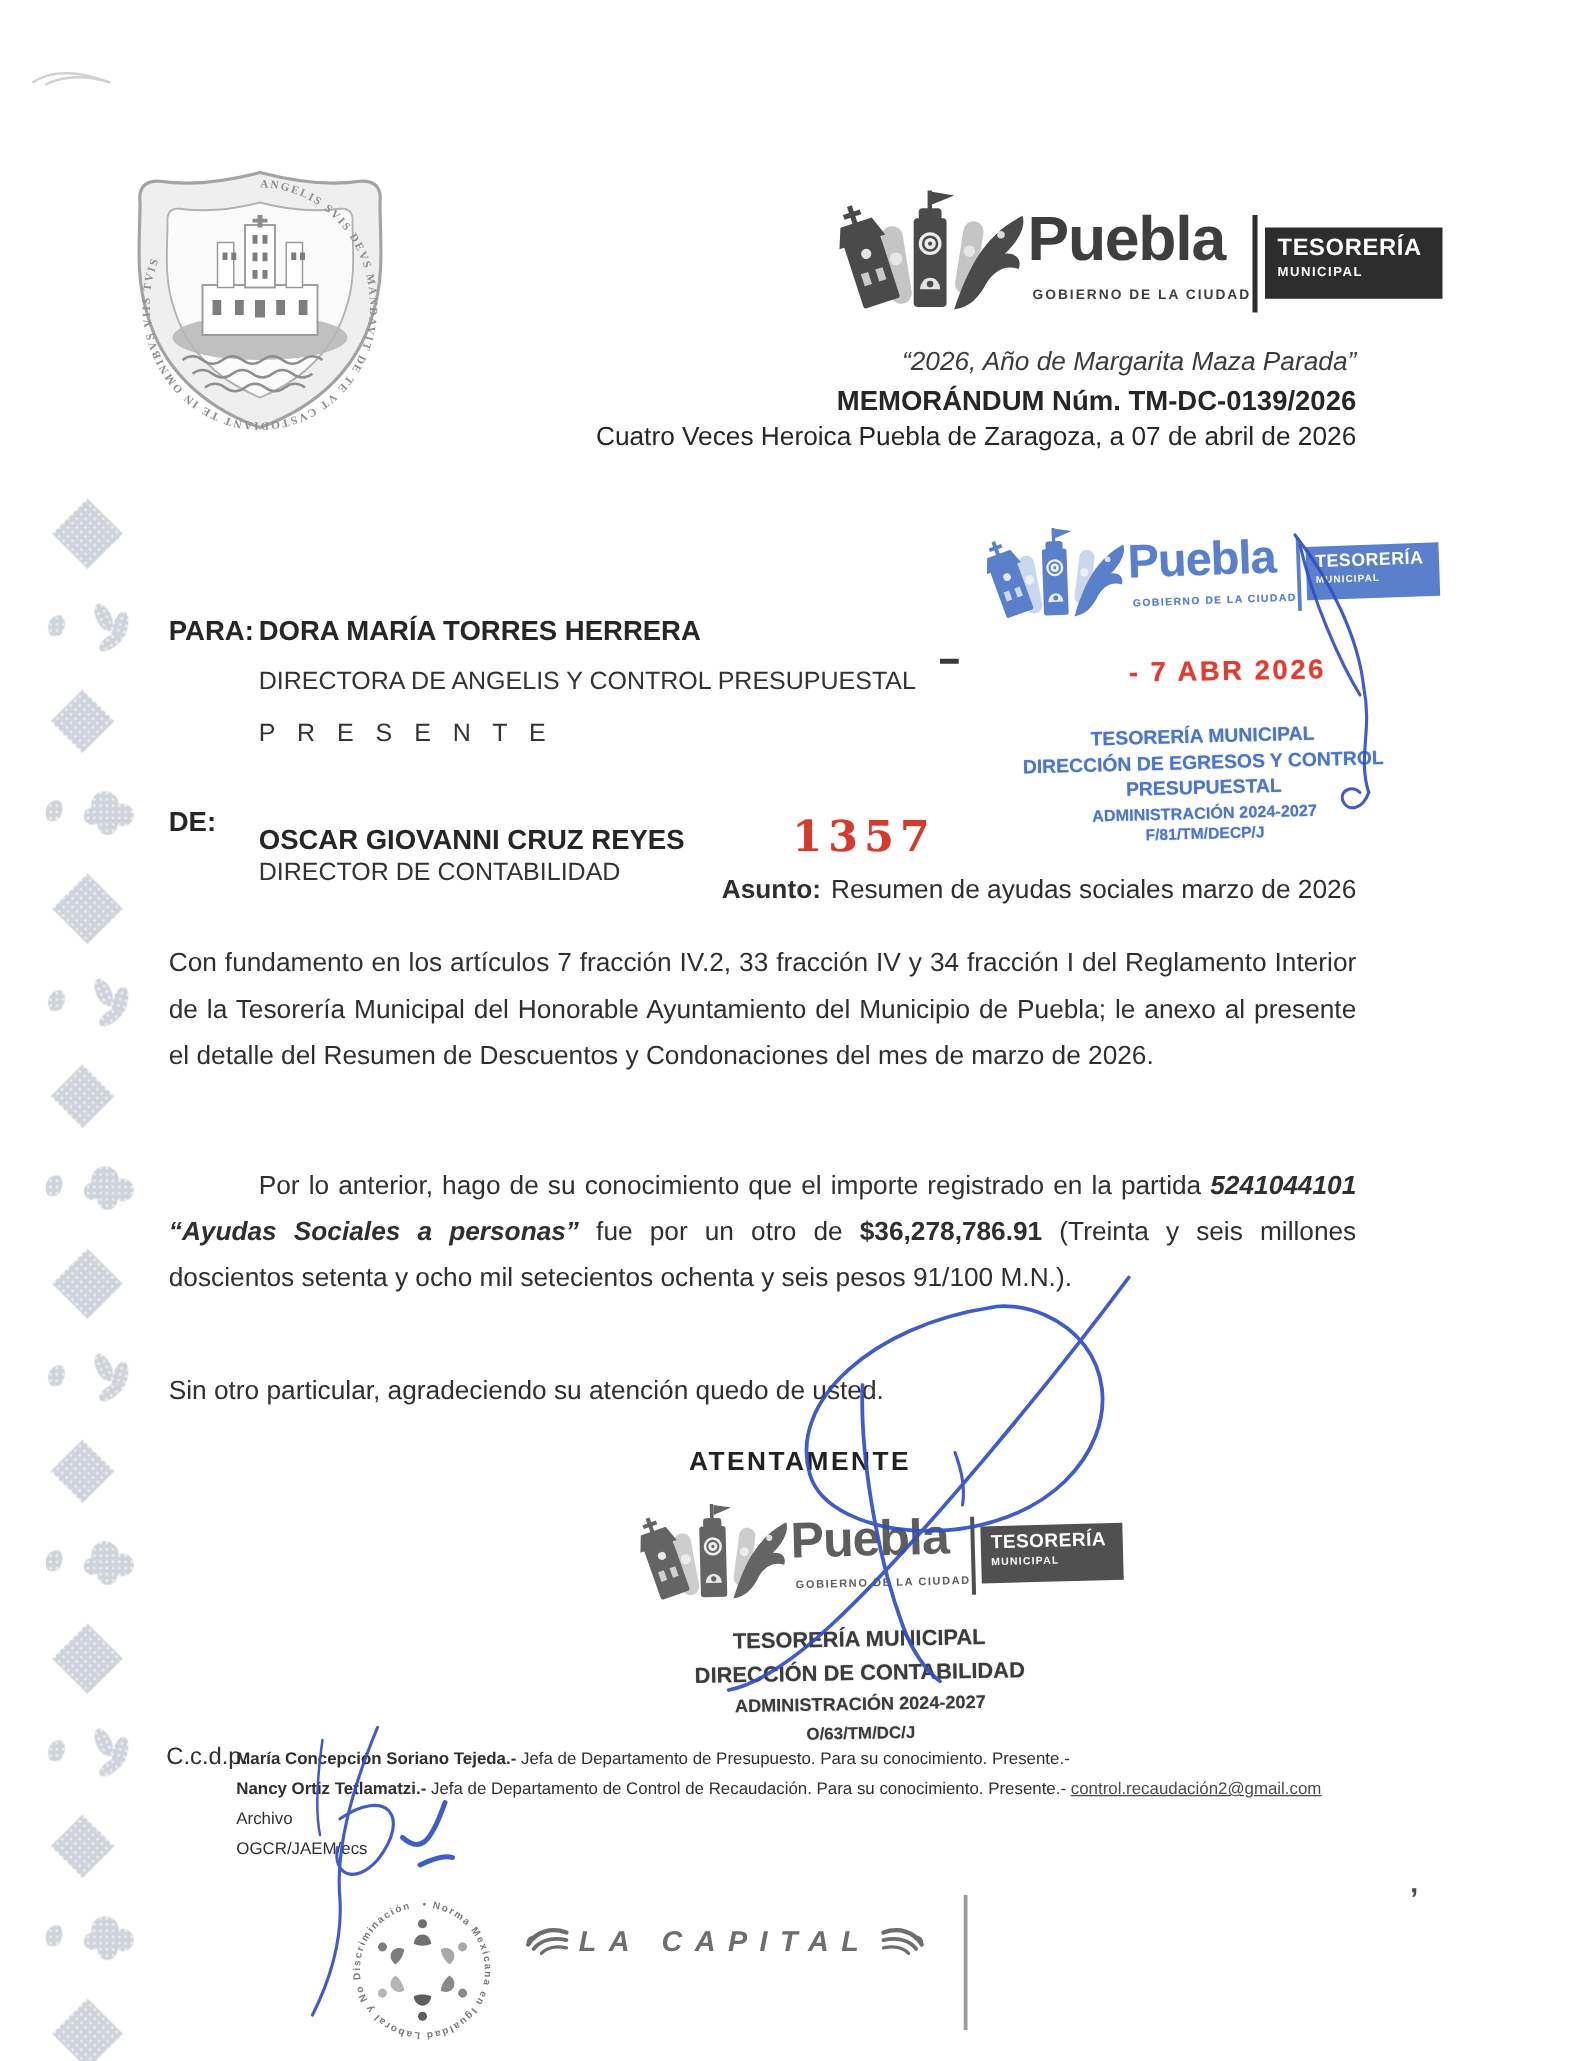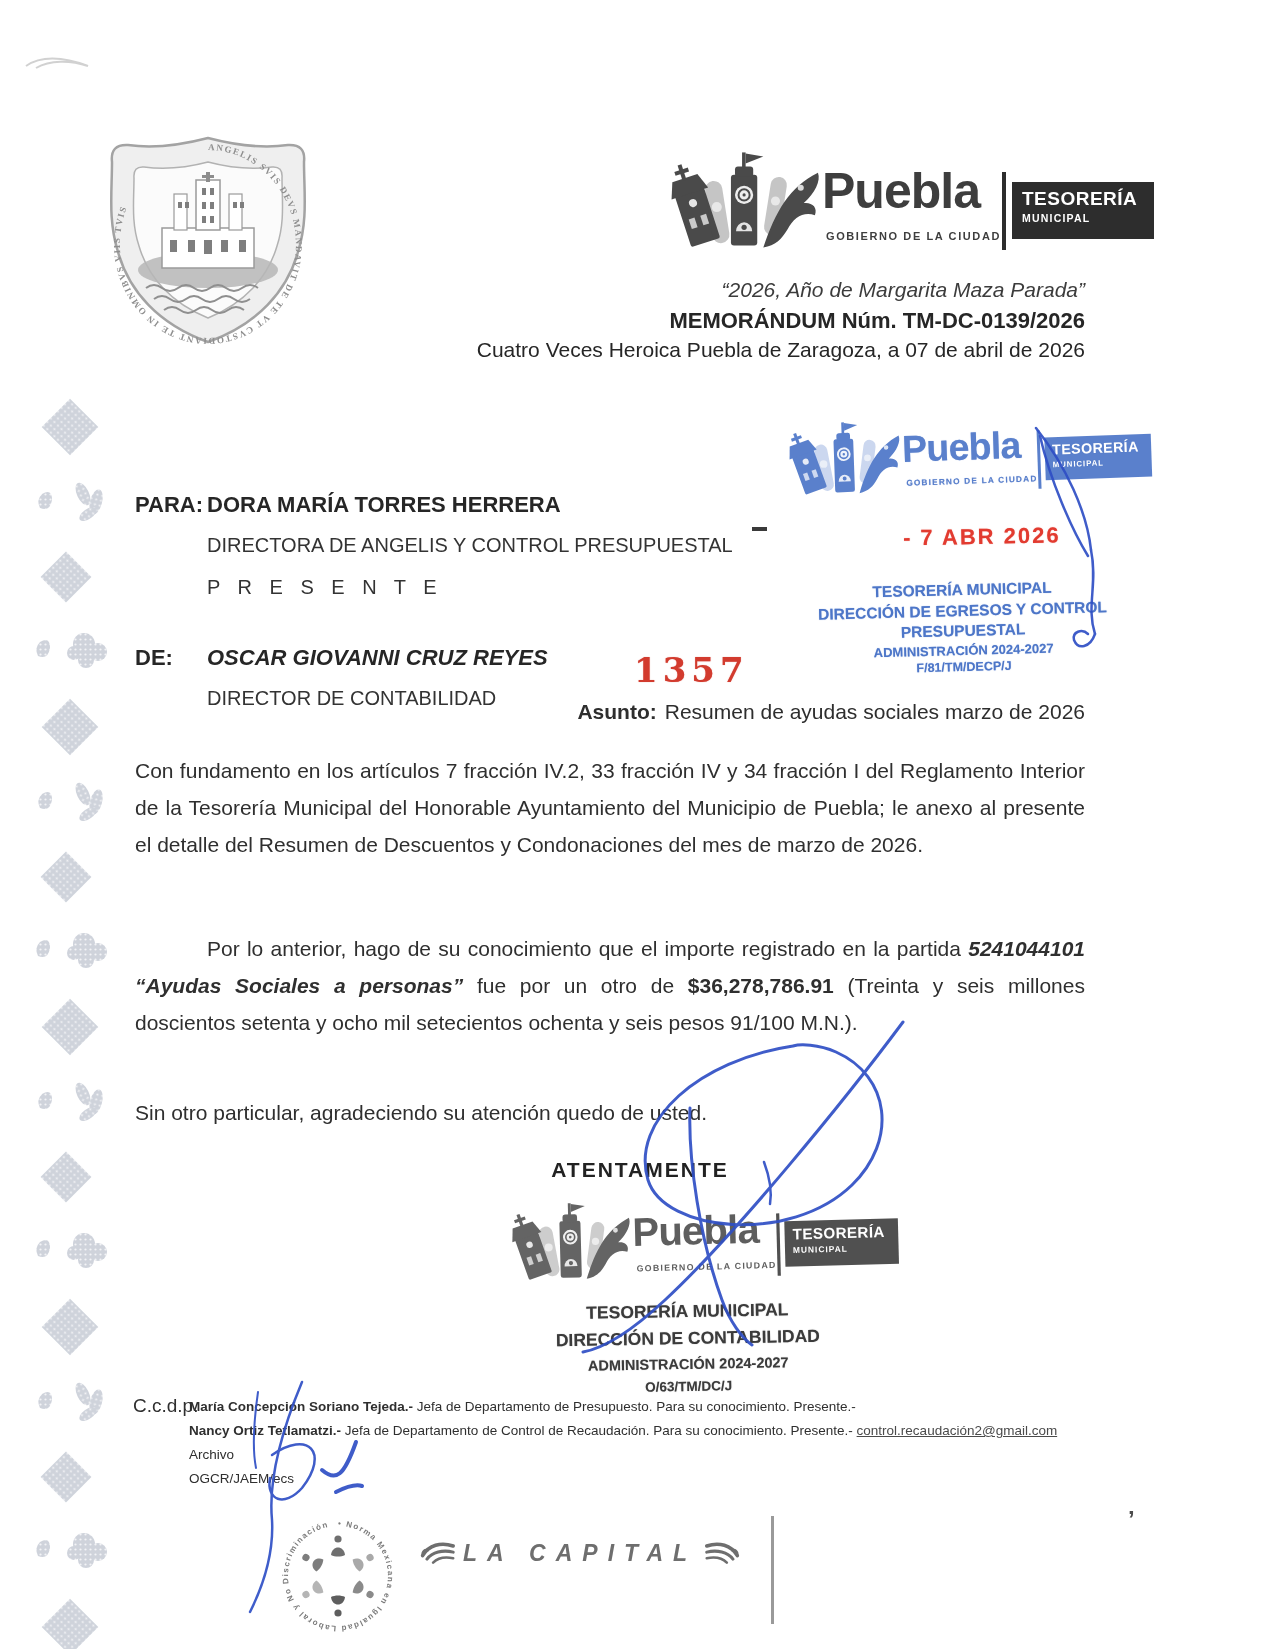--- a/index.html
+++ b/index.html
@@ -221,21 +221,21 @@
   <div class="abs hline quote">“2026, Año de Margarita Maza Parada”</div>
   <div class="abs hline memo">MEMORÁNDUM Núm. TM-DC-0139/2026</div>
   <div class="abs hline dateline">Cuatro Veces Heroica Puebla de Zaragoza, a 07 de abril de 2026</div>
 
   <div class="abs addr-label" style="top:492px;">PARA:</div>
   <div class="abs addr-name" style="top:492px;">DORA MARÍA TORRES HERRERA</div>
   <div class="abs addr-title" style="top:534px;">DIRECTORA DE ANGELIS Y CONTROL PRESUPUESTAL</div>
   <div class="abs presente" style="top:576px;">P R E S E N T E</div>
 
   <div class="abs addr-label" style="top:645px;">DE:</div>
-  <div class="abs addr-name" style="top:645px;font-style:italic;">OSCAR GIOVANNI CRUZ REYES</div>
+  <div class="abs addr-name" style="top:659px;">OSCAR GIOVANNI CRUZ REYES</div>
   <div class="abs addr-title" style="top:687px;">DIRECTOR DE CONTABILIDAD</div>
 
   <div class="abs folio">1357</div>
 
   <div class="brand blue abs">
     <svg class="cluster" width="172" height="112" viewBox="0 0 170 110">
         <use href="#cluster-art"></use>
       </svg>
     <div class="wordmark">Puebla</div>
     <div class="tagline">GOBIERNO DE LA CIUDAD</div>

